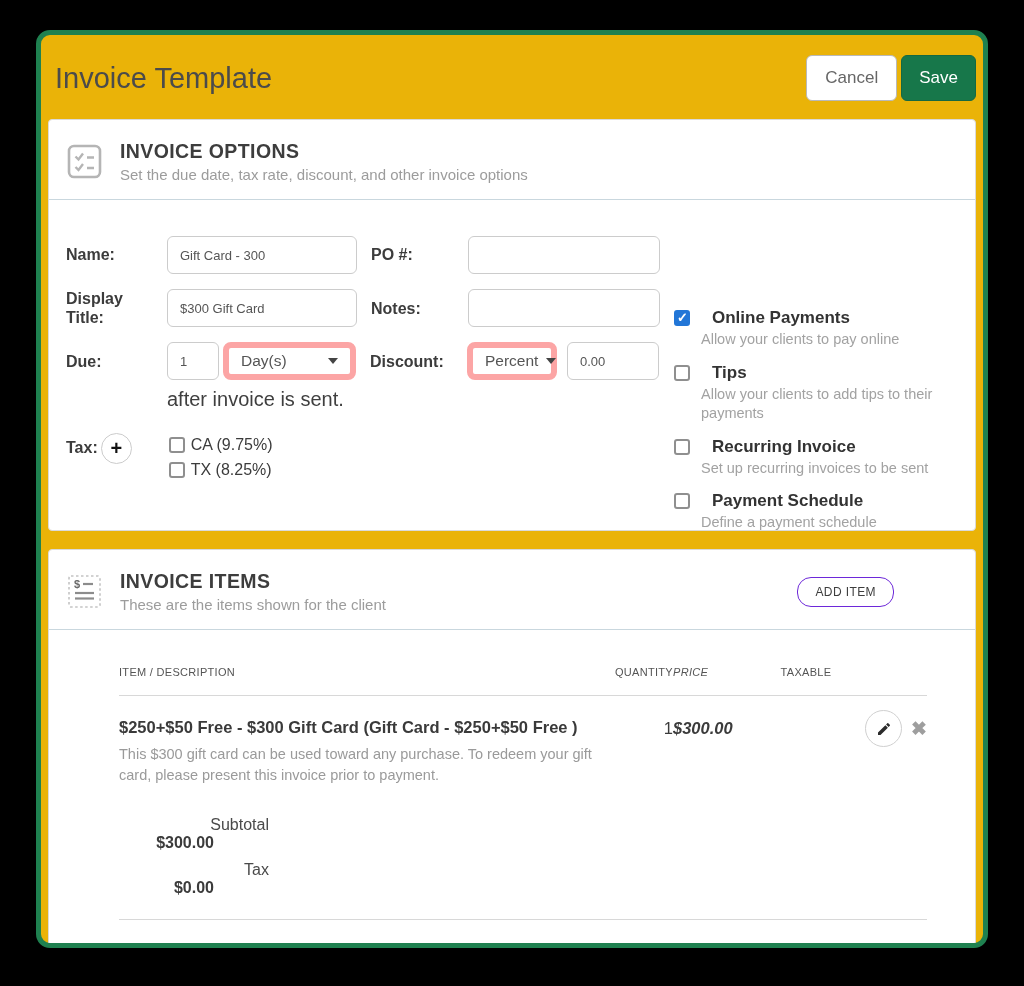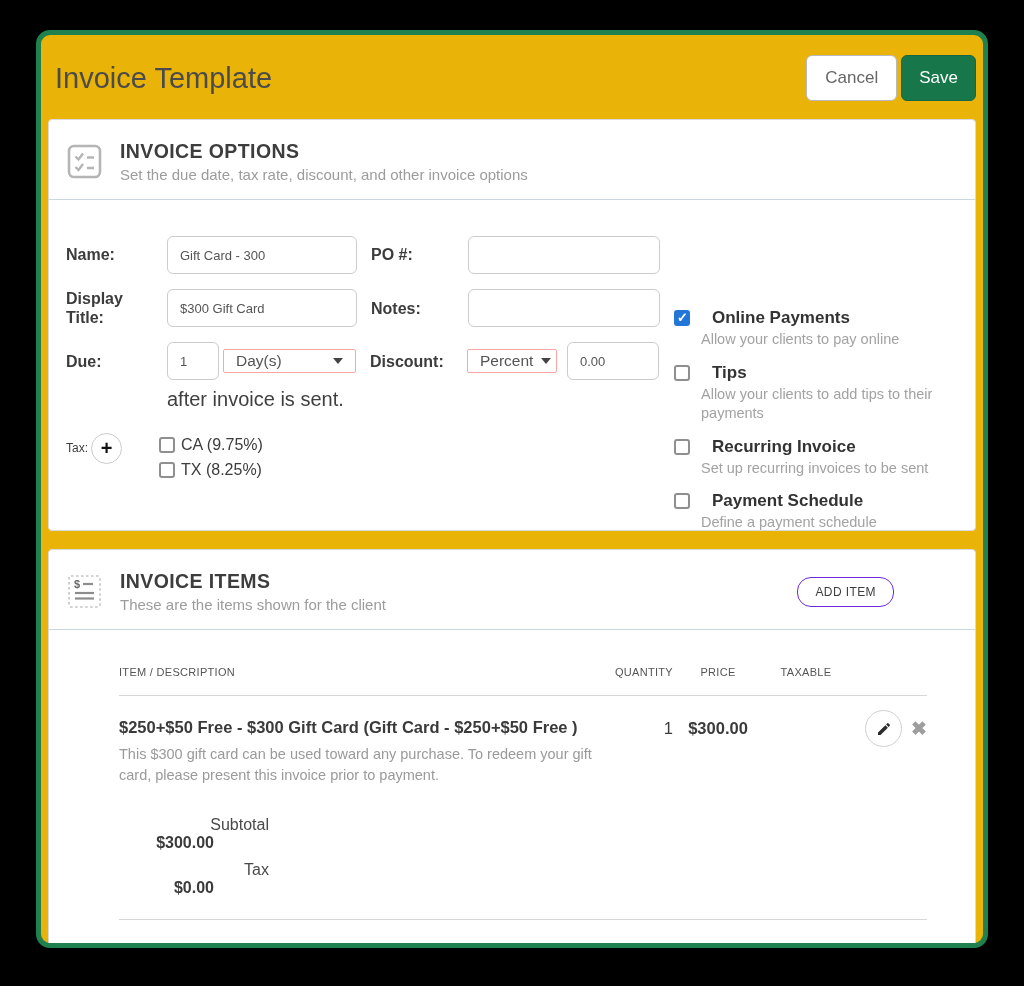--- a/index.html
+++ b/index.html
@@ -41,32 +41,32 @@
   .flabel { width: 101px; font-weight: 700; font-size: 16px; color: #3c3c3c; padding-right: 10px; line-height: 1.2; }
   .flabel2 { width: 97px; margin-left: 14px; font-weight: 700; font-size: 16px; color: #3c3c3c; line-height: 1.2; }
   .tinput {
     height: 38px; border: 1px solid #ccc; border-radius: 6px;
     padding: 0 12px; font-size: 13px; color: #555;
     font-family: inherit; outline: none; background: #fff;
   }
   .w-main { width: 190px; }
   .w-main2 { width: 192px; }
   .sel {
-    height: 24px; border: 1px solid #fca5a5; border-radius: 2px; background: #fff;
+    height: 38px; border: 6px solid #fca5a5; border-radius: 8px; background: #fff;
     display: flex; align-items: center; justify-content: space-between;
     padding: 0 12px; font-size: 15.5px; color: #555; cursor: pointer;
   }
   .caret { width: 0; height: 0; border-left: 5px solid transparent; border-right: 5px solid transparent; border-top: 6px solid #444; margin-left: 8px; }
   .due-qty { width: 52px; margin-right: 4px; }
   .due-unit { width: 133px; }
   .disc-type { width: 90px; margin-right: 10px; }
   .disc-amt { width: 92px; }
   .helper-text { margin: -7px 0 14px 101px; font-size: 20px; color: #3f3f3f; }
   .tax-row { display: flex; align-items: flex-start; margin-top: 22px; }
-  .tax-label { font-weight: 400; font-size: 12px; color: #3c3c3c; line-height: 30px; }
+  .tax-label { font-weight: 700; font-size: 16px; color: #3c3c3c; line-height: 30px; }
   .plus-btn {
     width: 31px; height: 31px; border-radius: 50%; border: 1px solid #ccc; background: #fff;
     font-size: 20px; font-weight: 700; color: #111; line-height: 27px; text-align: center;
     margin-left: 3px; cursor: pointer; font-family: inherit;
   }
   .tax-list { margin-left: 37px; padding-top: 3px; }
   .tax-opt { display: flex; align-items: center; margin-bottom: 7px; }
   .cb {
     width: 16px; height: 16px; border: 2px solid #8f8f8f; border-radius: 3px;
     background: #fff; flex: none; cursor: pointer; position: relative;
@@ -87,21 +87,21 @@
   .items-header-btn { margin-right: 61px; }
   .btn-additem {
     background: #fff; border: 1px solid #6d28d9; border-radius: 14px;
     padding: 7px 17px; font-size: 12px; font-weight: 400; letter-spacing: 0.4px;
     color: #3d3d3d; cursor: pointer; font-family: inherit;
   }
   .items-body { padding: 36px 48px 50px 70px; }
   .trow { display: flex; align-items: flex-start; }
   .col-desc { flex: 1; padding-right: 12px; }
   .col-qty { width: 68px; text-align: right; }
-  .col-price { width: 90px; text-align: center; }
+  .col-price { width: 90px; text-align: left; font-style: italic; }
   .col-tax { width: 86px; text-align: center; }
   .col-actions { width: 78px; display: flex; align-items: center; justify-content: flex-end; gap: 9px; }
   .thead { font-size: 11px; color: #555; letter-spacing: 0.3px; }
   .thead-divider { border-bottom: 1px solid #d8d8d8; margin-top: 17px; }
   .item-row { margin-top: 22px; }
   .item-name { font-size: 16.5px; font-weight: 700; color: #3a3a3a; }
   .item-desc { font-size: 14.5px; color: #9a9a9a; line-height: 1.45; margin-top: 7px; max-width: 485px; }
   .item-qty, .item-price { font-size: 16.5px; color: #3b3b3b; padding-top: 1px; }
   .item-price { font-weight: 600; }
   .edit-btn {

